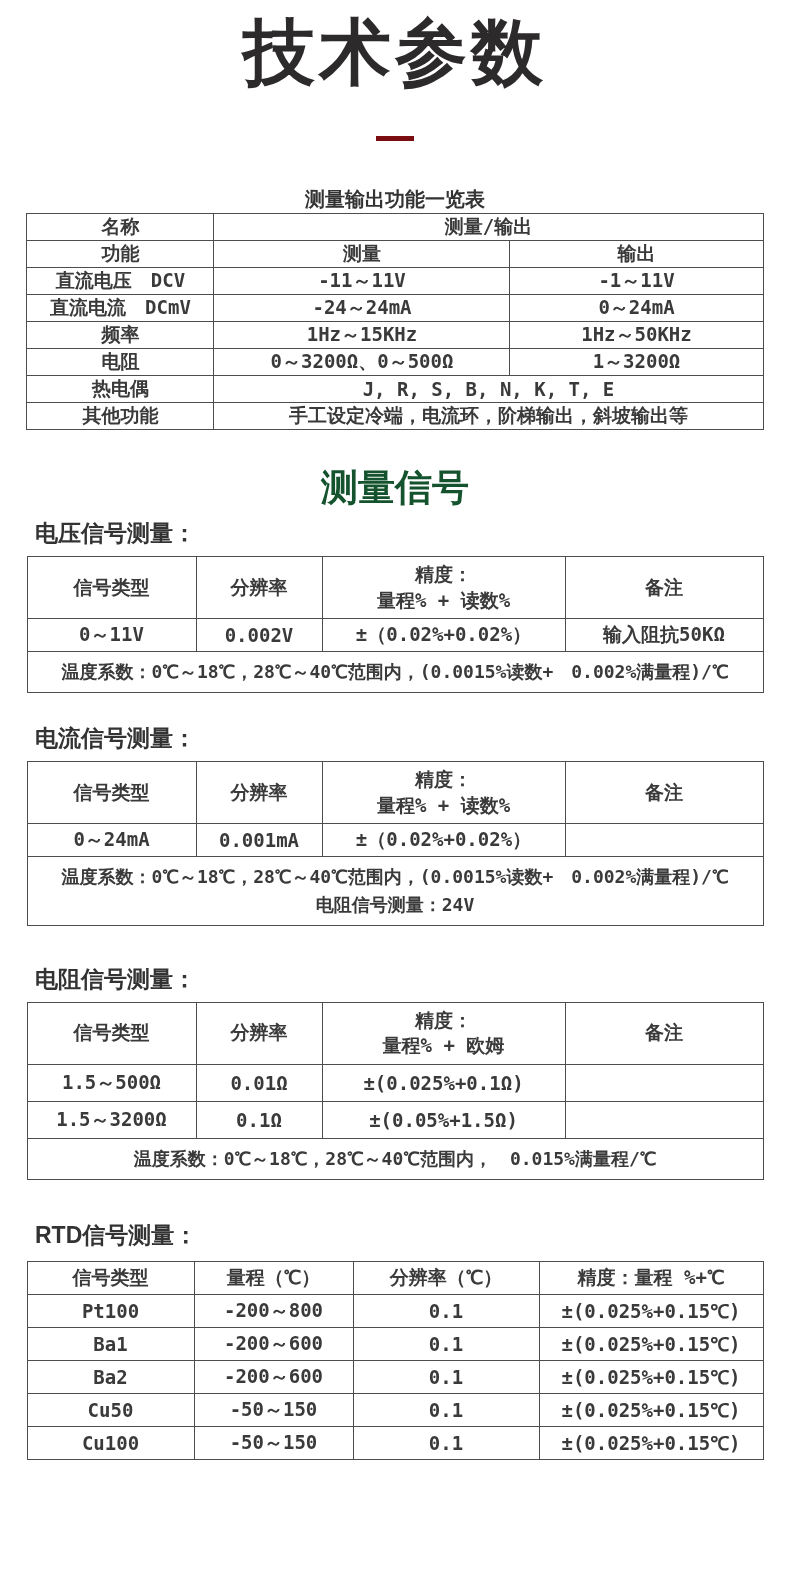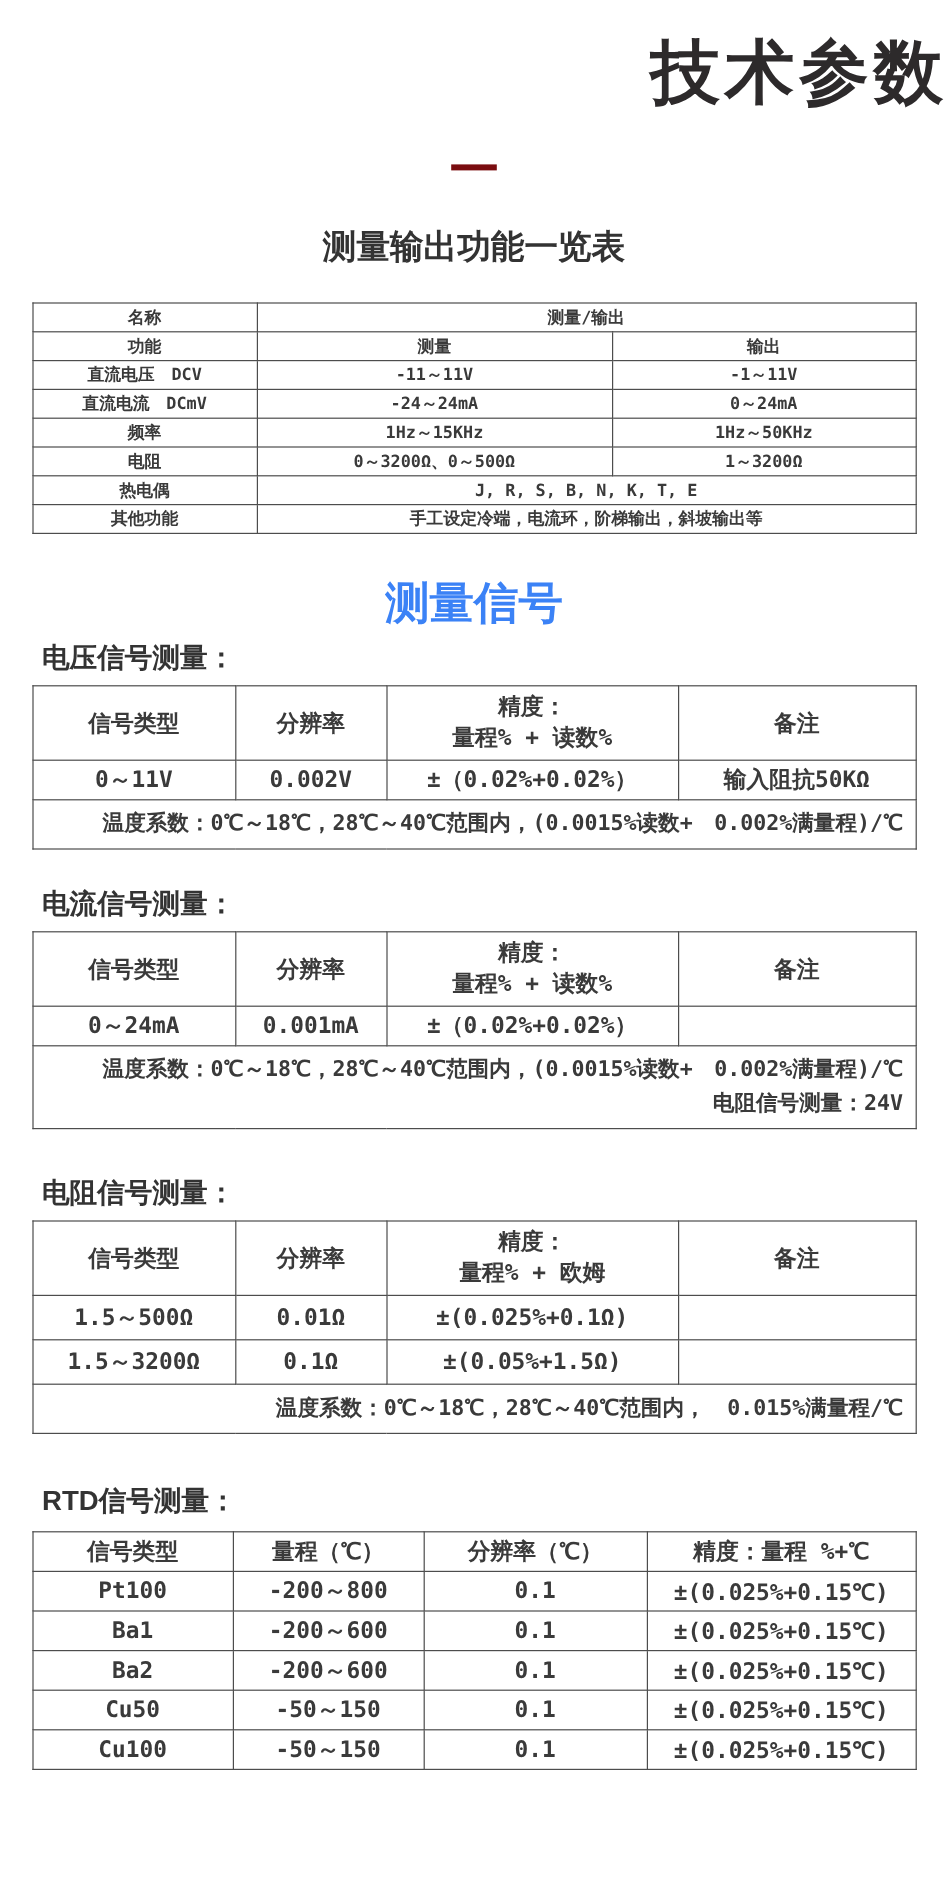--- a/index.html
+++ b/index.html
@@ -5,86 +5,86 @@
   * { box-sizing: border-box; }
   html, body { margin: 0; padding: 0; }
   body {
     width: 790px; height: 1576px;
     background: #ffffff;
     font-family: "Liberation Sans", "DejaVu Sans", sans-serif;
     color: #3a3a3a;
     overflow: hidden;
   }
   .page-title {
-    margin-top: 30px;
-    text-align: right;
-    font-size: 58px;
+    margin-top: 14px;
+    text-align: center;
+    font-size: 72px;
     font-weight: 900;
     letter-spacing: 4px;
     line-height: 1.06;
     color: #2d2a2b;
   }
   .accent-dash {
     width: 38px; height: 5px;
     margin: 46px auto 0 auto;
     background: #7a0d10;
   }
   .page-subtitle {
     margin-top: 45px;
     text-align: center;
-    font-size: 28px;
+    font-size: 20px;
     font-weight: 600;
     color: #333333;
   }
   table {
     border-collapse: collapse;
     table-layout: fixed;
     margin: 0 auto;
     width: 736px;
     font-family: "DejaVu Sans Mono", "Liberation Sans", sans-serif;
   }
   td {
     border: 1.5px solid #4d4d4d;
     text-align: center;
     vertical-align: middle;
     padding: 0;
     color: #3a3a3a;
     font-weight: 600;
     white-space: nowrap;
     overflow: hidden;
   }
-  .tbl-overview { margin-top: 27px; font-size: 14px; }
+  .tbl-overview { font-size: 19px; }
   .tbl-overview td { height: 24px; }
 
   .section-title {
     margin-top: 33px;
     text-align: center;
     font-size: 37px;
     font-weight: 800;
-    color: #3b82f6;
+    color: #14532d;
   }
   .sub-label {
     width: 736px;
     margin: 0 auto;
     padding-left: 8px;
     font-size: 23px;
     font-weight: 700;
     color: #333333;
   }
   .lbl-voltage { margin-top: 5px; }
   .lbl-current { margin-top: 30px; }
   .lbl-resistance { margin-top: 38px; }
   .lbl-rtd { margin-top: 40px; }
   .tbl-signal { margin-top: 7px; font-size: 19px; }
   .tbl-signal td.data { height: 33px; }
   .tbl-resistance td.data { height: 37px; }
   .tbl-signal td.hdr { height: 62px; }
   .tbl-signal td.hdr .hline { line-height: 1.35; }
   .tbl-signal td.footer {
-    text-align: right;
+    text-align: center;
     padding: 6px 10px;
     font-size: 18px;
     white-space: normal;
     line-height: 1.55;
   }
   .tbl-rtd { margin-top: 10px; font-size: 19px; }
   .tbl-rtd td { height: 33px; }
   .tbl-rtd td.hdr { height: 33px; }
 </style>
 </head>

